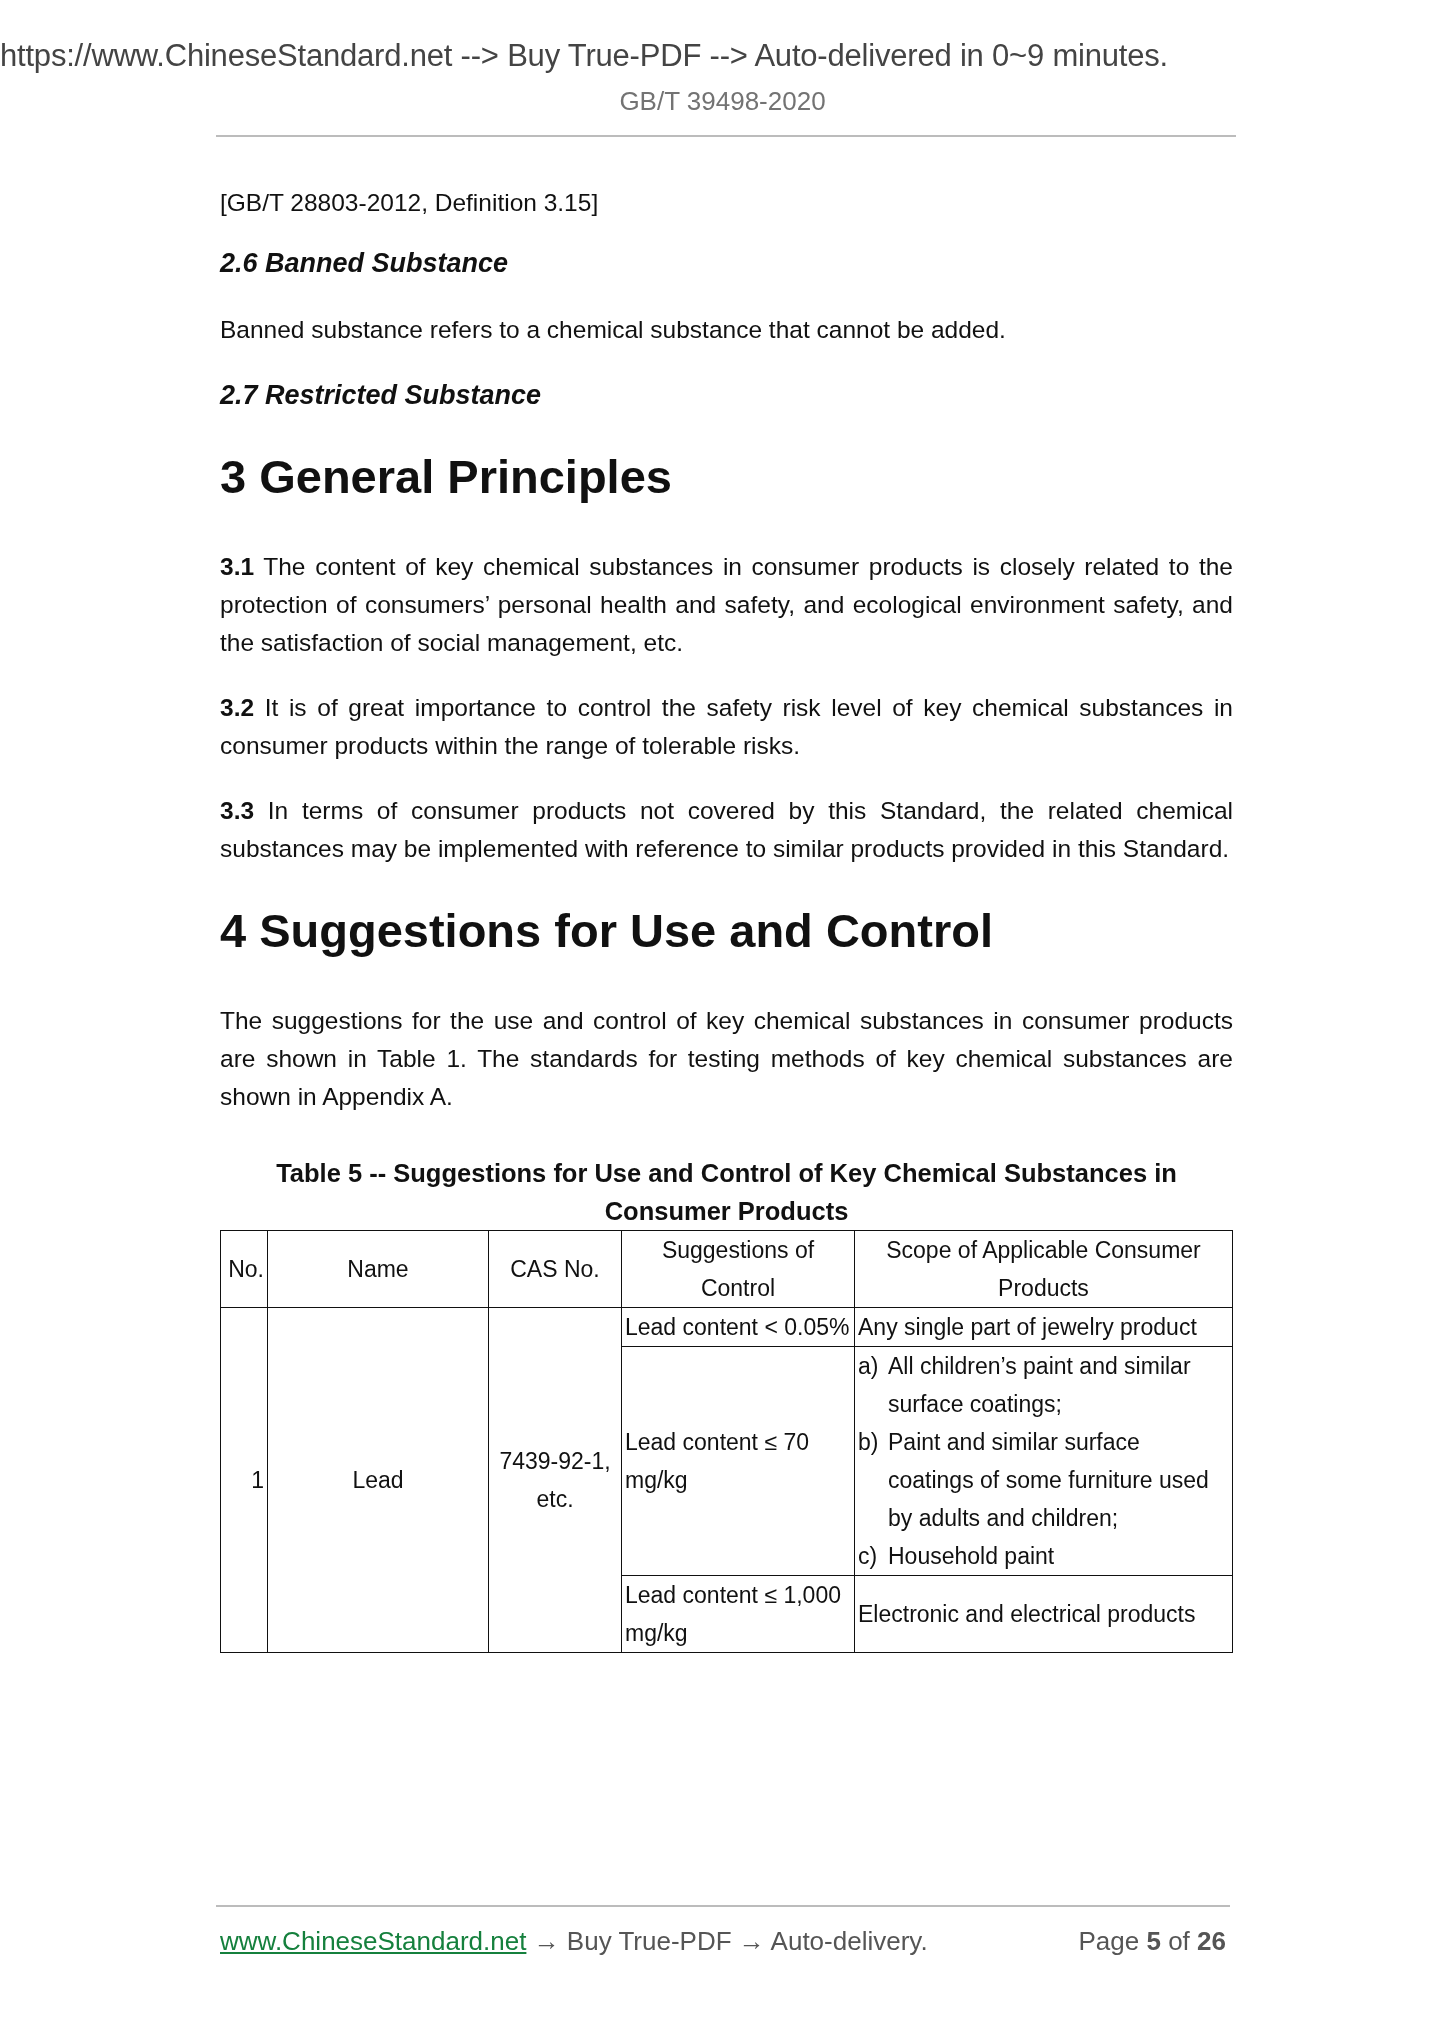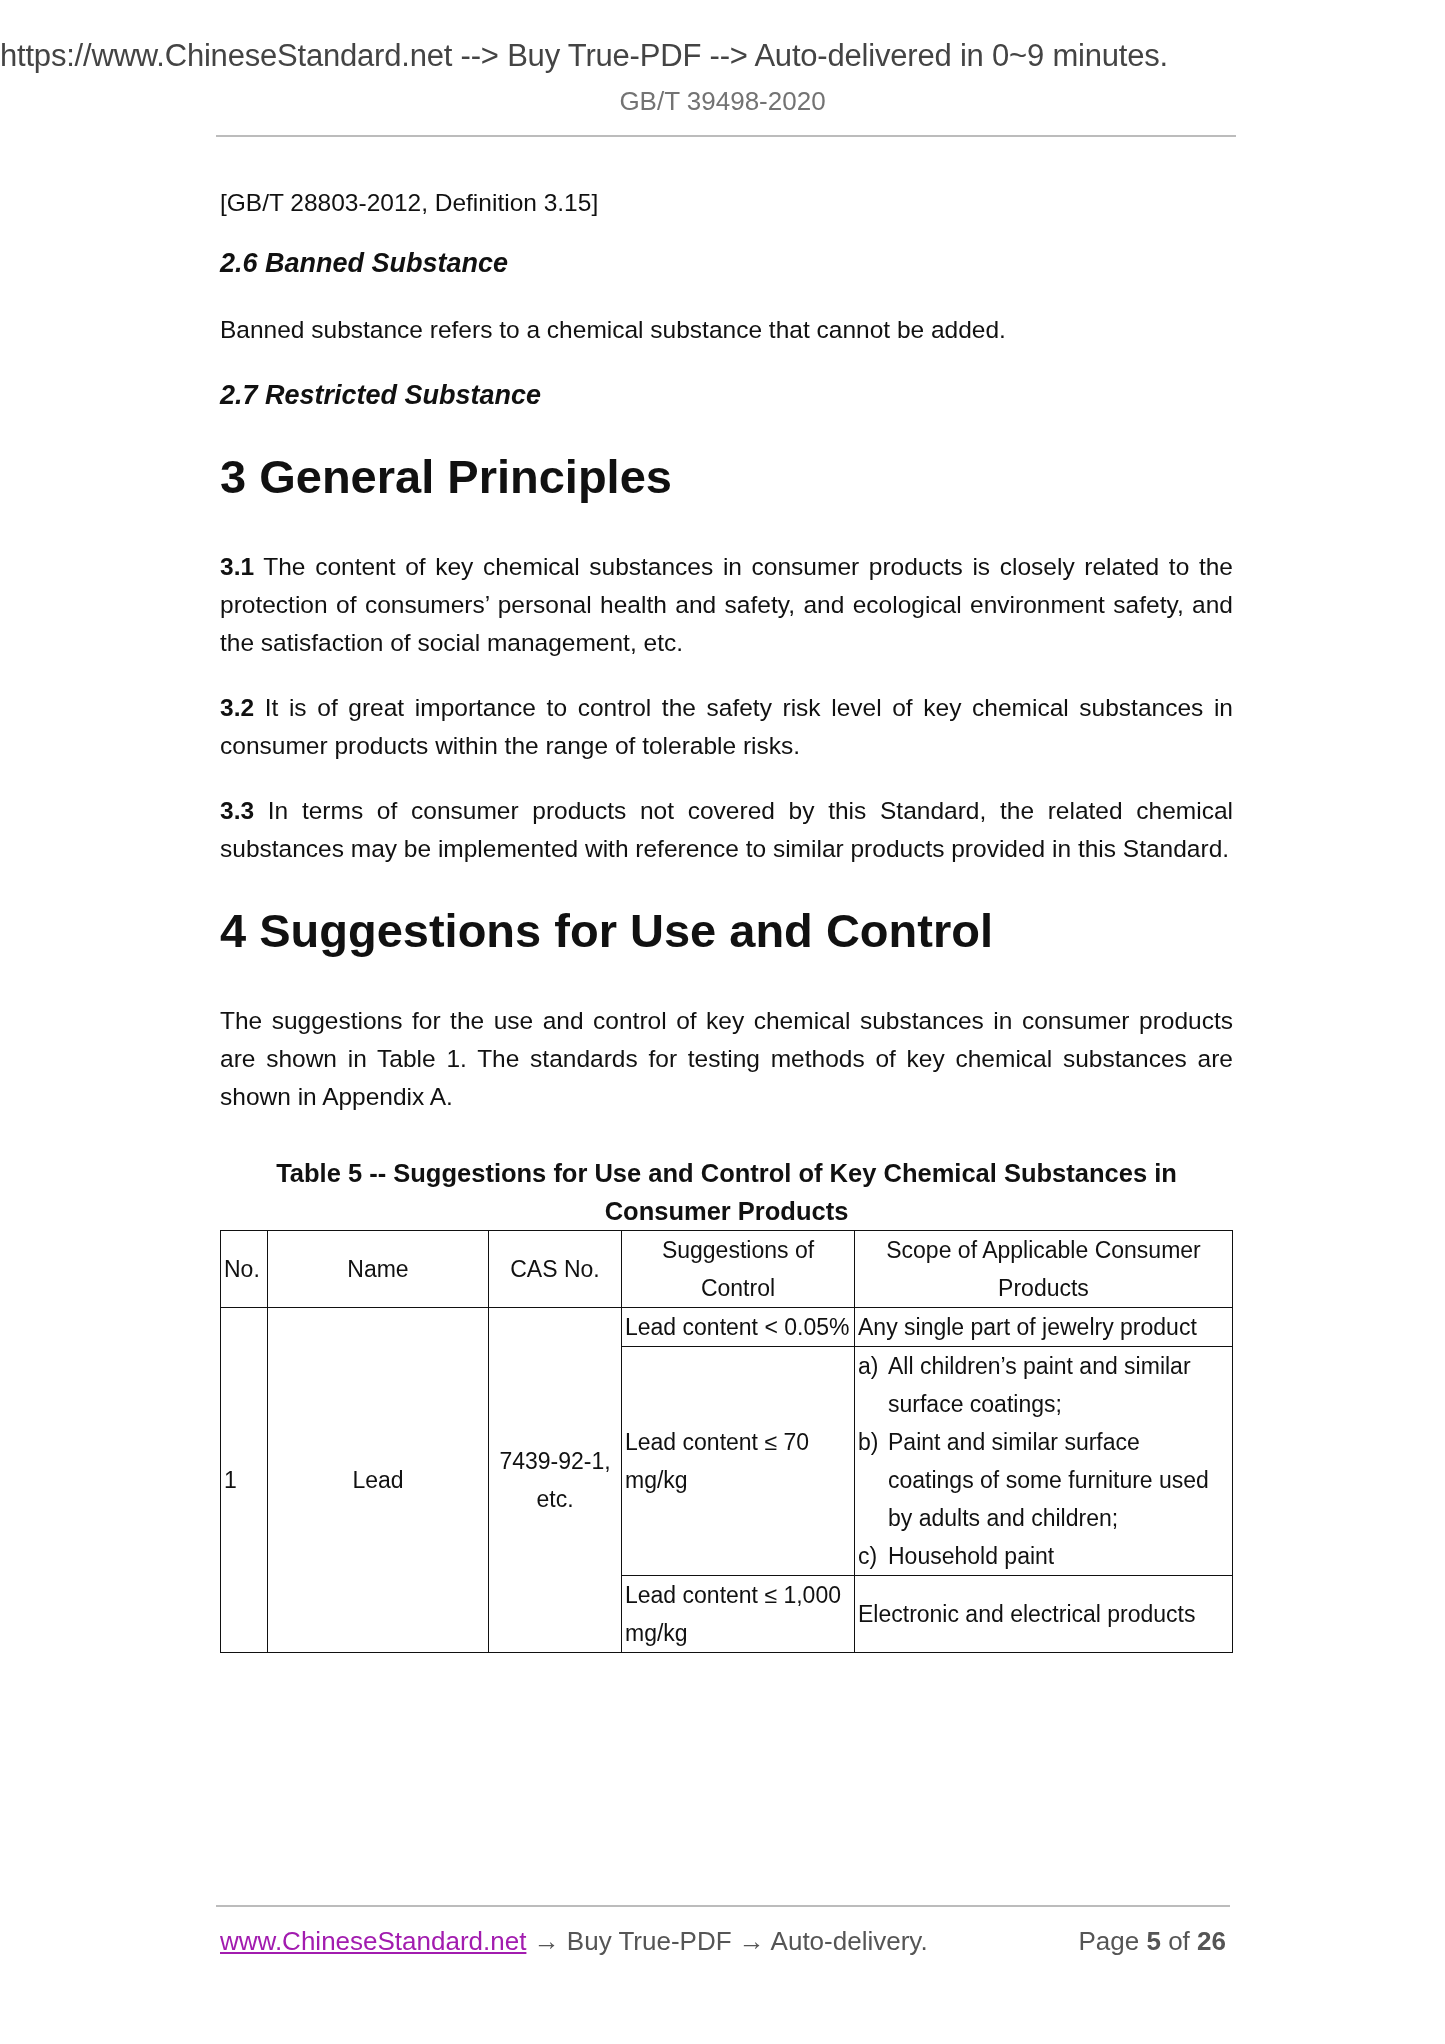--- a/index.html
+++ b/index.html
@@ -33,35 +33,35 @@
       text-align: center; font-weight: bold; font-size: 25.5px; line-height: 38px;
       margin-top: 38px; width: 1013px;
     }
     table {
       border-collapse: collapse; width: 1013px; font-size: 23px; line-height: 38px;
     }
     td, th {
       border: 1.5px solid #111111; vertical-align: middle; padding: 0 3px; font-weight: normal;
     }
     th { text-align: center; }
-    .c-no { width: 40px; text-align: left; }
+    .c-no { width: 40px; text-align: right; }
     .c-name { width: 214px; text-align: center; }
     .c-cas { width: 126px; text-align: center; }
     .c-sug { width: 226px; text-align: left; }
     .c-scope { text-align: left; }
     .list-item { display: flex; }
     .list-item .lbl { width: 30px; flex: none; }
     .footer-rule {
       position: absolute; top: 1905px; left: 216px; width: 1014px; height: 2px; background: #bcbcbc;
     }
     .footer {
       position: absolute; top: 1926px; left: 220px; width: 1006px; font-size: 26px; color: #555555;
       display: flex; justify-content: space-between;
     }
-    .footer a { color: #a21caf; text-decoration: underline; }
+    .footer a { color: #15803d; text-decoration: underline; }
     .pg b { font-weight: bold; }
   </style>
 </head>
 <body>
 
 <div class="top-banner">https://www.ChineseStandard.net --&gt; Buy True-PDF --&gt; Auto-delivered in 0~9 minutes.</div>
 <div class="std-code">GB/T 39498-2020</div>
 <div class="header-rule"></div>
 
 <div class="content">

